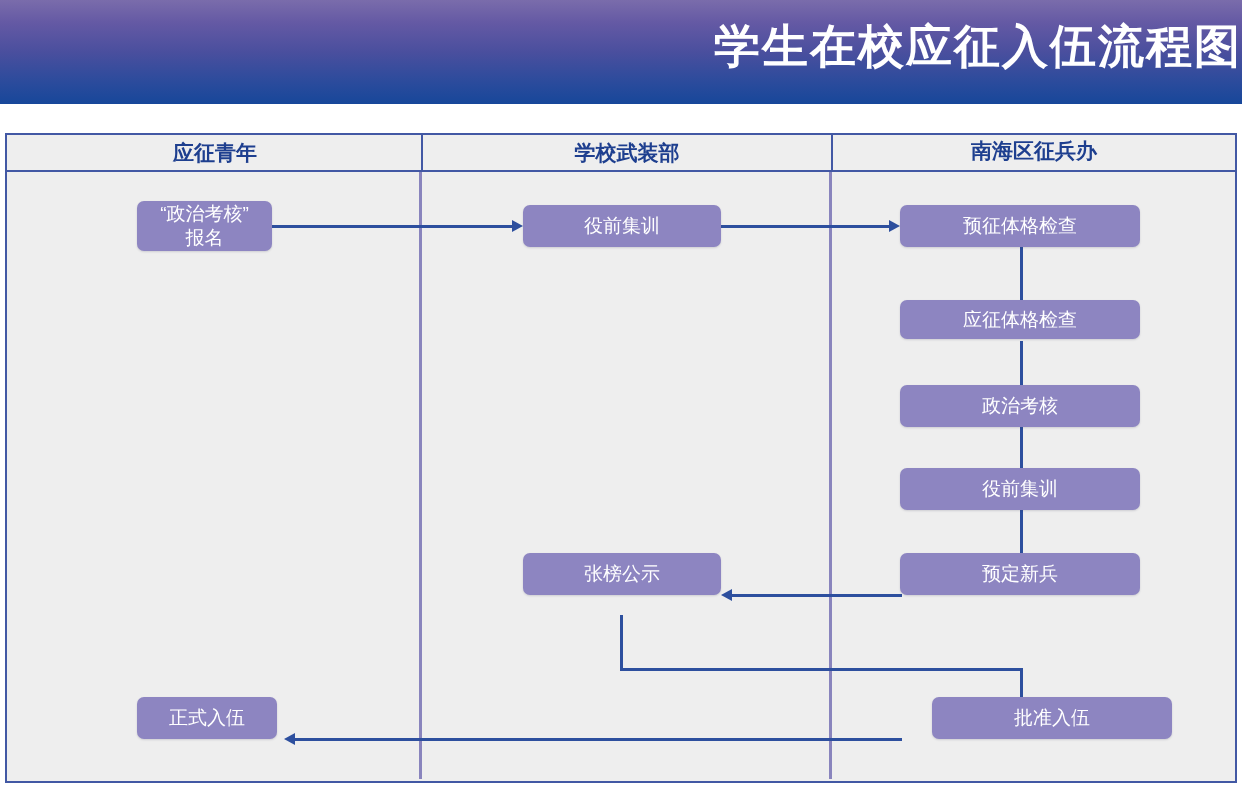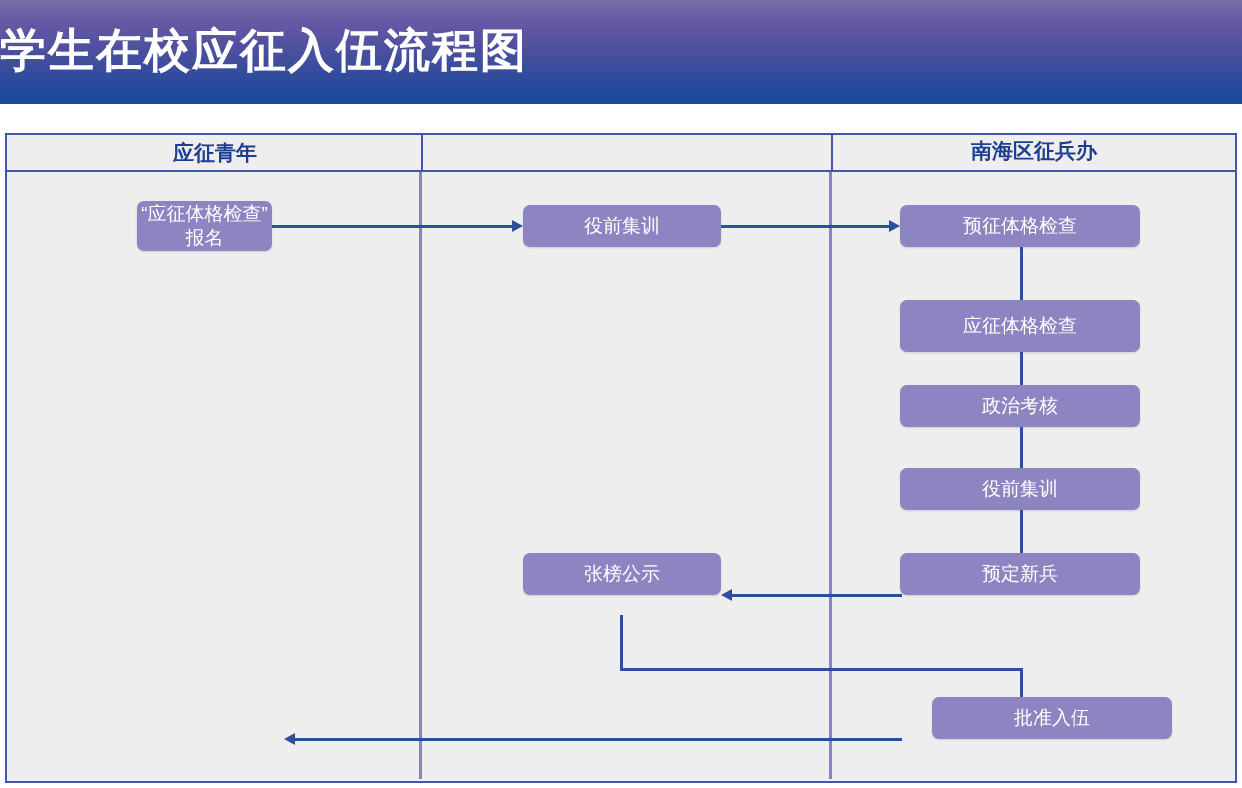--- a/index.html
+++ b/index.html
@@ -23,26 +23,27 @@
     height: 104px;
     background: linear-gradient(180deg, #7a6cab 0%, #6459a4 22%, #4a4f9e 50%, #2a4b9c 80%, #17479a 100%);
   }
   #banner-title {
     position: absolute;
     left: 0;
     top: 0;
     width: 1242px;
     height: 134px;
     line-height: 100px;
-    text-align: left;
+    text-align: right;
     color: #ffffff;
     font-size: 46px;
     font-weight: bold;
     letter-spacing: 2px;
     white-space: nowrap;
+    font-family: Liberation Mono, monospace;
   }
 
   
   #board {
     position: absolute;
     left: 5px;
     top: 133px;
     width: 1232px;
     height: 650px;
   }
@@ -157,20 +158,21 @@
 
 <div id="banner">
   <div id="banner-title">学生在校应征入伍流程图</div>
 </div>
 
 <div id="board">
 
   <div id="header-row">
     <div class="hdr-cell" style="left:2px;  width:412px;">应征青年</div>
     <div class="hdr-div" style="left:414px;"></div>
+    <div class="hdr-cell" style="left:416px; width:408px;">学校武装部</div>
     <div class="hdr-div" style="left:824px;"></div>
     <div class="hdr-cell" style="left:826px; width:402px;font-family:Liberation Mono, monospace;">南海区征兵办</div>
   </div>
 
   <div id="body-area">
 
     <div class="col-div" style="left:412px;"></div>
     <div class="col-div" style="left:822px;"></div>
 
     <div class="lineH" style="left:265px; top:53px;  width:240px;"></div>
@@ -197,34 +199,35 @@
     <div class="lineV" style="left:613px;  top:443px; height:56px;"></div>
     <div class="lineH" style="left:613px;  top:496px; width:403px;"></div>
     <div class="lineV" style="left:1013px; top:496px; height:52px;"></div>
     <div class="arrowD" style="left:1008px; top:544px;"></div>
 
     <div class="lineH" style="left:288px; top:566px; width:607px;"></div>
     <div class="arrowL" style="left:277px; top:561px;"></div>
 
     <div class="node" style="left:130px; top:55px;  width:135px; height:0;"></div>
 
-    <div class="node" style="left:130px; top:29px; width:135px; height:50px;">“应征体格检查”
+    <div class="node" style="left:130px; top:29px; width:135px; height:50px;">“政治考核”
 报名</div>
 
     <div class="node" style="left:516px; top:33px; width:198px; height:42px;">役前集训</div>
 
     <div class="node" style="left:893px; top:33px; width:240px; height:42px;font-family:Liberation Serif, serif;">预征体格检查</div>
 
-    <div class="node" style="left:893px; top:128px; width:240px; height:52px;">应征体格检查</div>
+    <div class="node" style="left:893px; top:128px; width:240px; height:39px;">应征体格检查</div>
 
     <div class="node" style="left:893px; top:296px; width:240px; height:42px;">役前集训</div>
 
     <div class="node" style="left:893px; top:213px; width:240px; height:42px;">政治考核</div>
 
     <div class="node" style="left:516px; top:381px; width:198px; height:42px;">张榜公示</div>
 
     <div class="node" style="left:893px; top:381px; width:240px; height:42px;">预定新兵</div>
 
     <div class="node" style="left:893px; top:525px; width:240px; height:42px;margin-left:32px;">批准入伍</div>
 
+    <div class="node" style="left:130px; top:525px; width:140px; height:42px;">正式入伍</div>
 
   </div>
 </div>
 
 </body></html>

